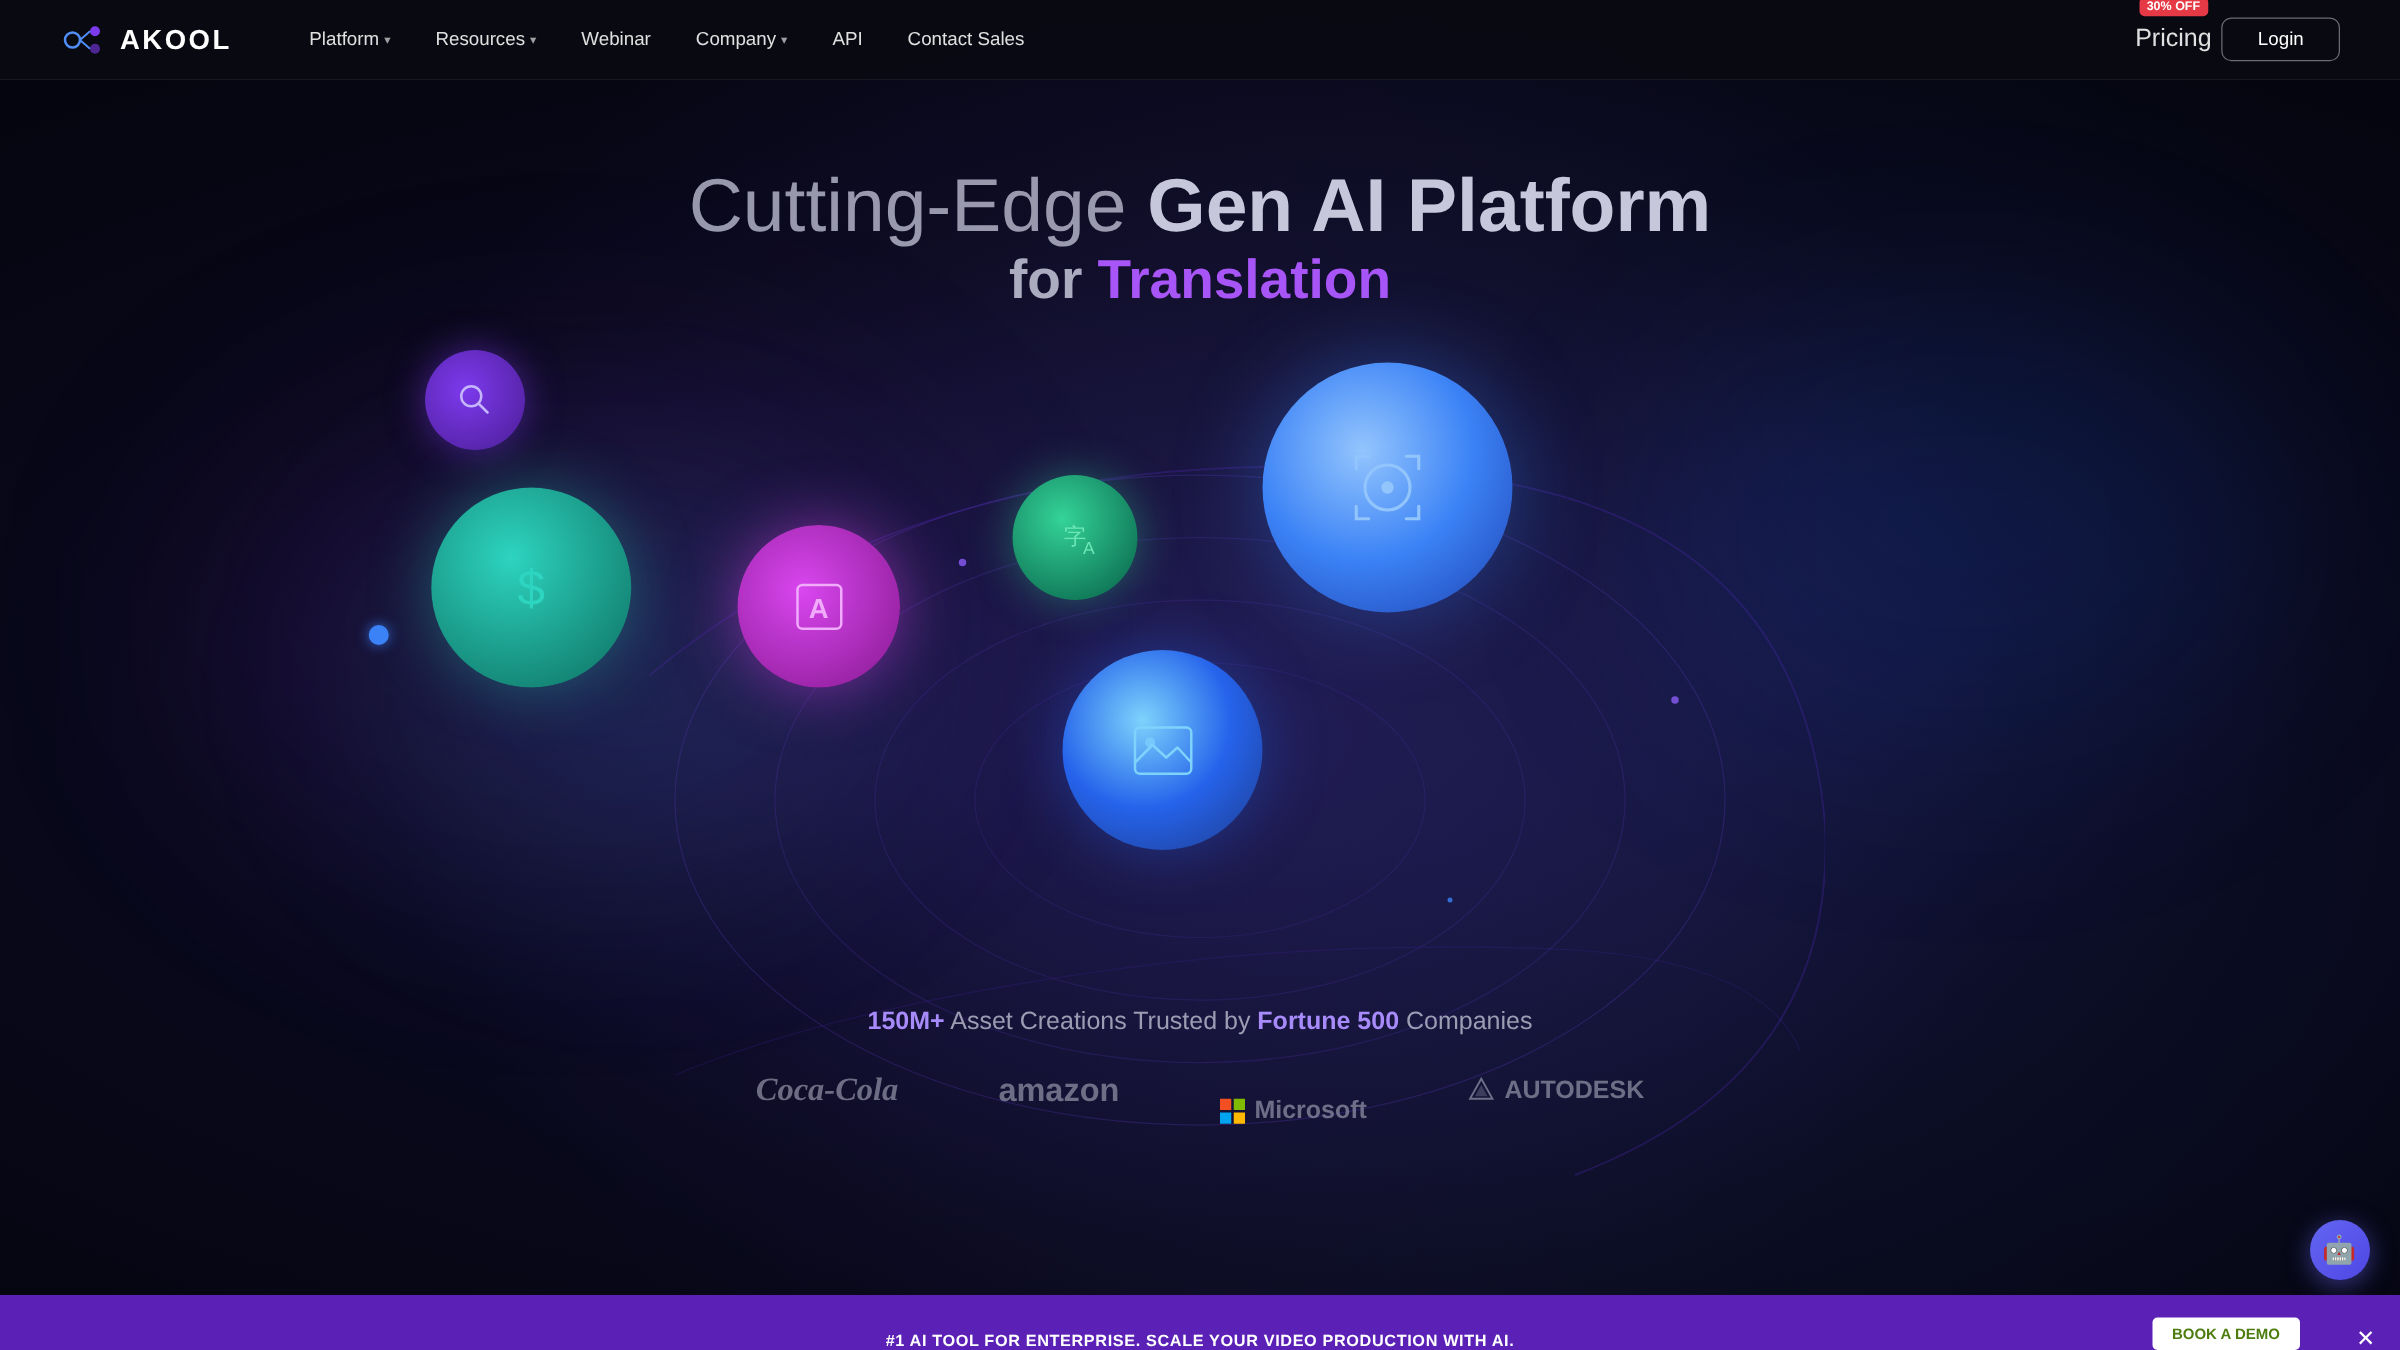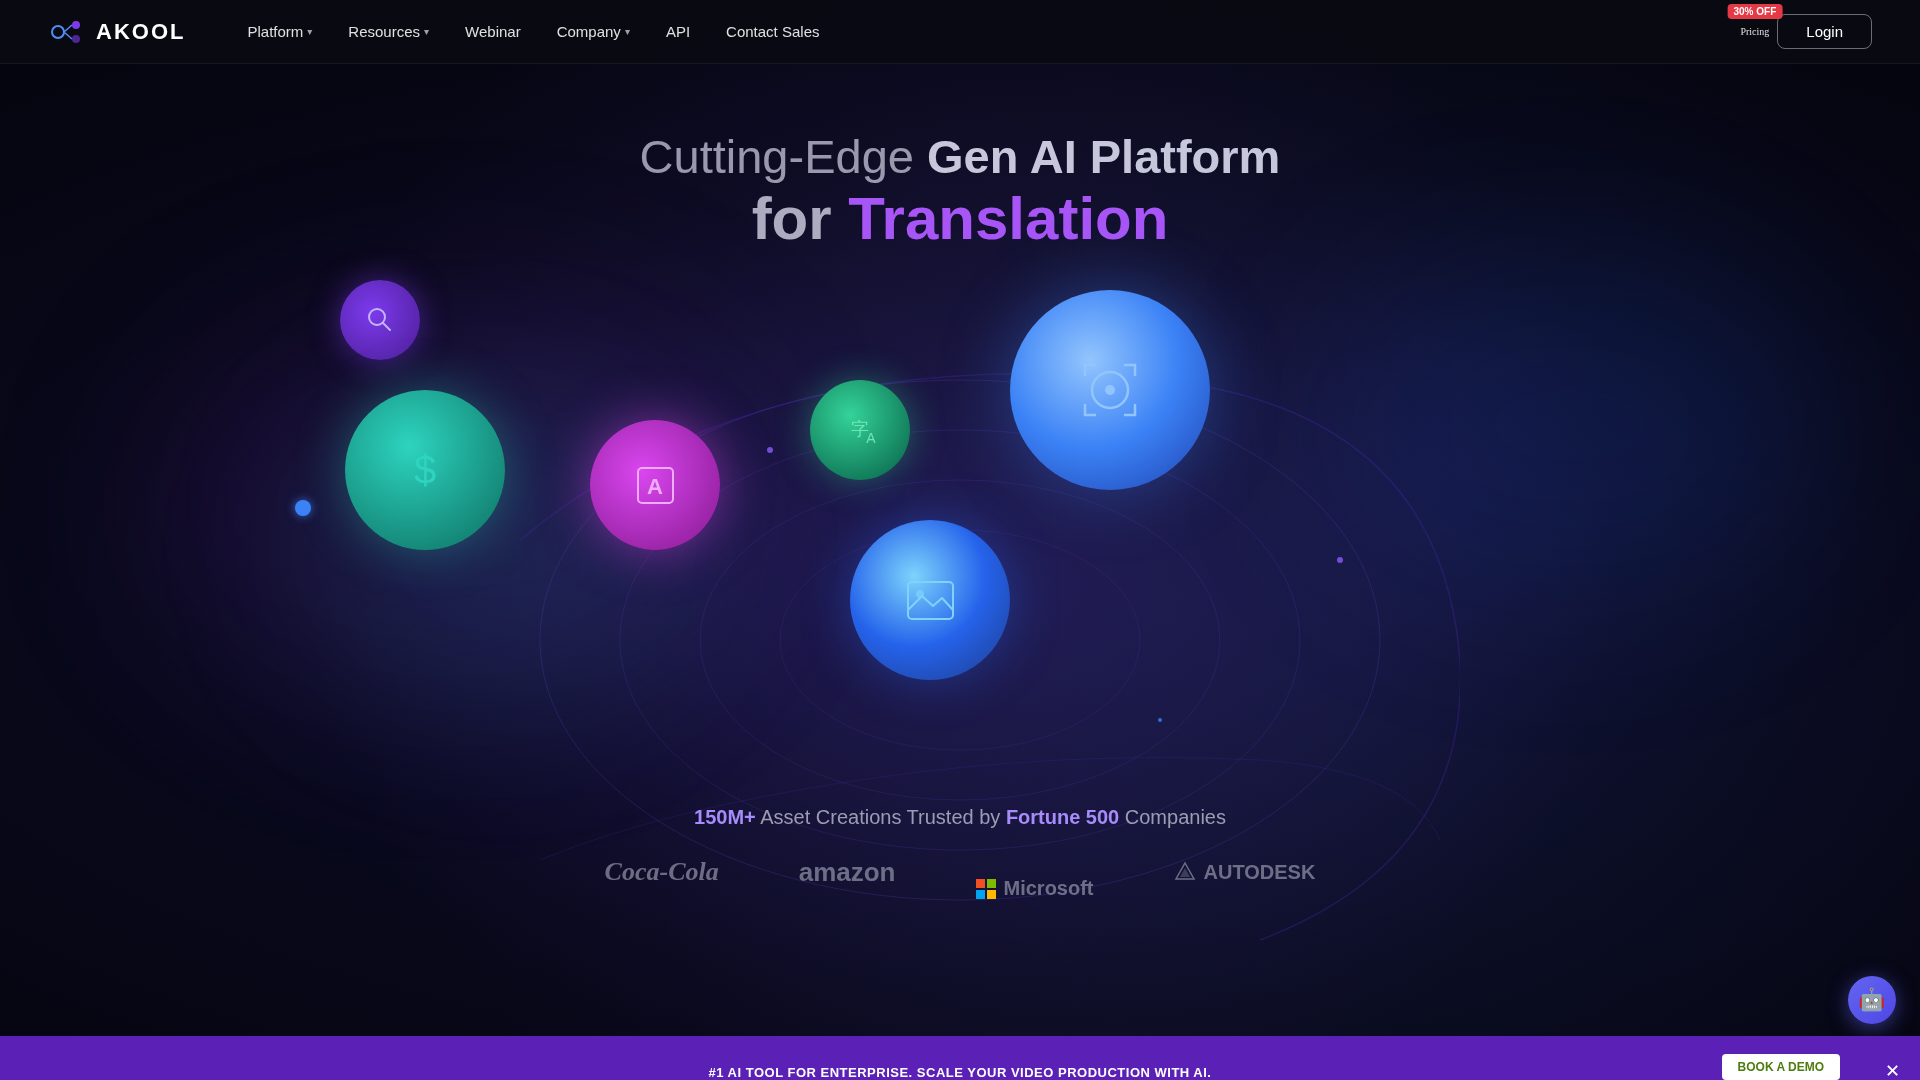--- a/index.html
+++ b/index.html
@@ -74,24 +74,23 @@
       background: #e63946;
       color: #fff;
       font-size: 10px;
       font-weight: 700;
       padding: 2px 6px;
       border-radius: 4px;
       white-space: nowrap;
     }
     .pricing-link {
       color: #e0e0e0;
-      font-size: 10px;
+      font-size: 20px;
       cursor: pointer;
       padding: 8px 4px;
-      font-family: Liberation Serif, serif;
     }
     .login-btn {
       background: transparent;
       border: 1.5px solid rgba(255,255,255,0.4);
       color: #fff;
       font-size: 15px;
       padding: 8px 28px;
       border-radius: 8px;
       cursor: pointer;
       transition: background 0.15s;
@@ -134,32 +133,32 @@
     }
 
     
     .hero-title {
       position: relative;
       z-index: 10;
       text-align: center;
       margin-top: 10px;
     }
     .hero-title-line1 {
-      font-size: 47px;
+      font-size: 60px;
       font-weight: 400;
       color: rgba(200,200,220,0.75);
       line-height: 1.15;
       text-align: right;
     }
     .hero-title-line1 strong {
       color: rgba(220,220,240,0.9);
       font-weight: 700;
     }
     .hero-title-line2 {
-      font-size: 60px;
+      font-size: 44px;
       font-weight: 700;
       color: rgba(200,200,220,0.85);
       line-height: 1.15;
     }
     .hero-title-line2 span.highlight {
       color: #a855f7;
     }
 
     
     .hero-ctas {

